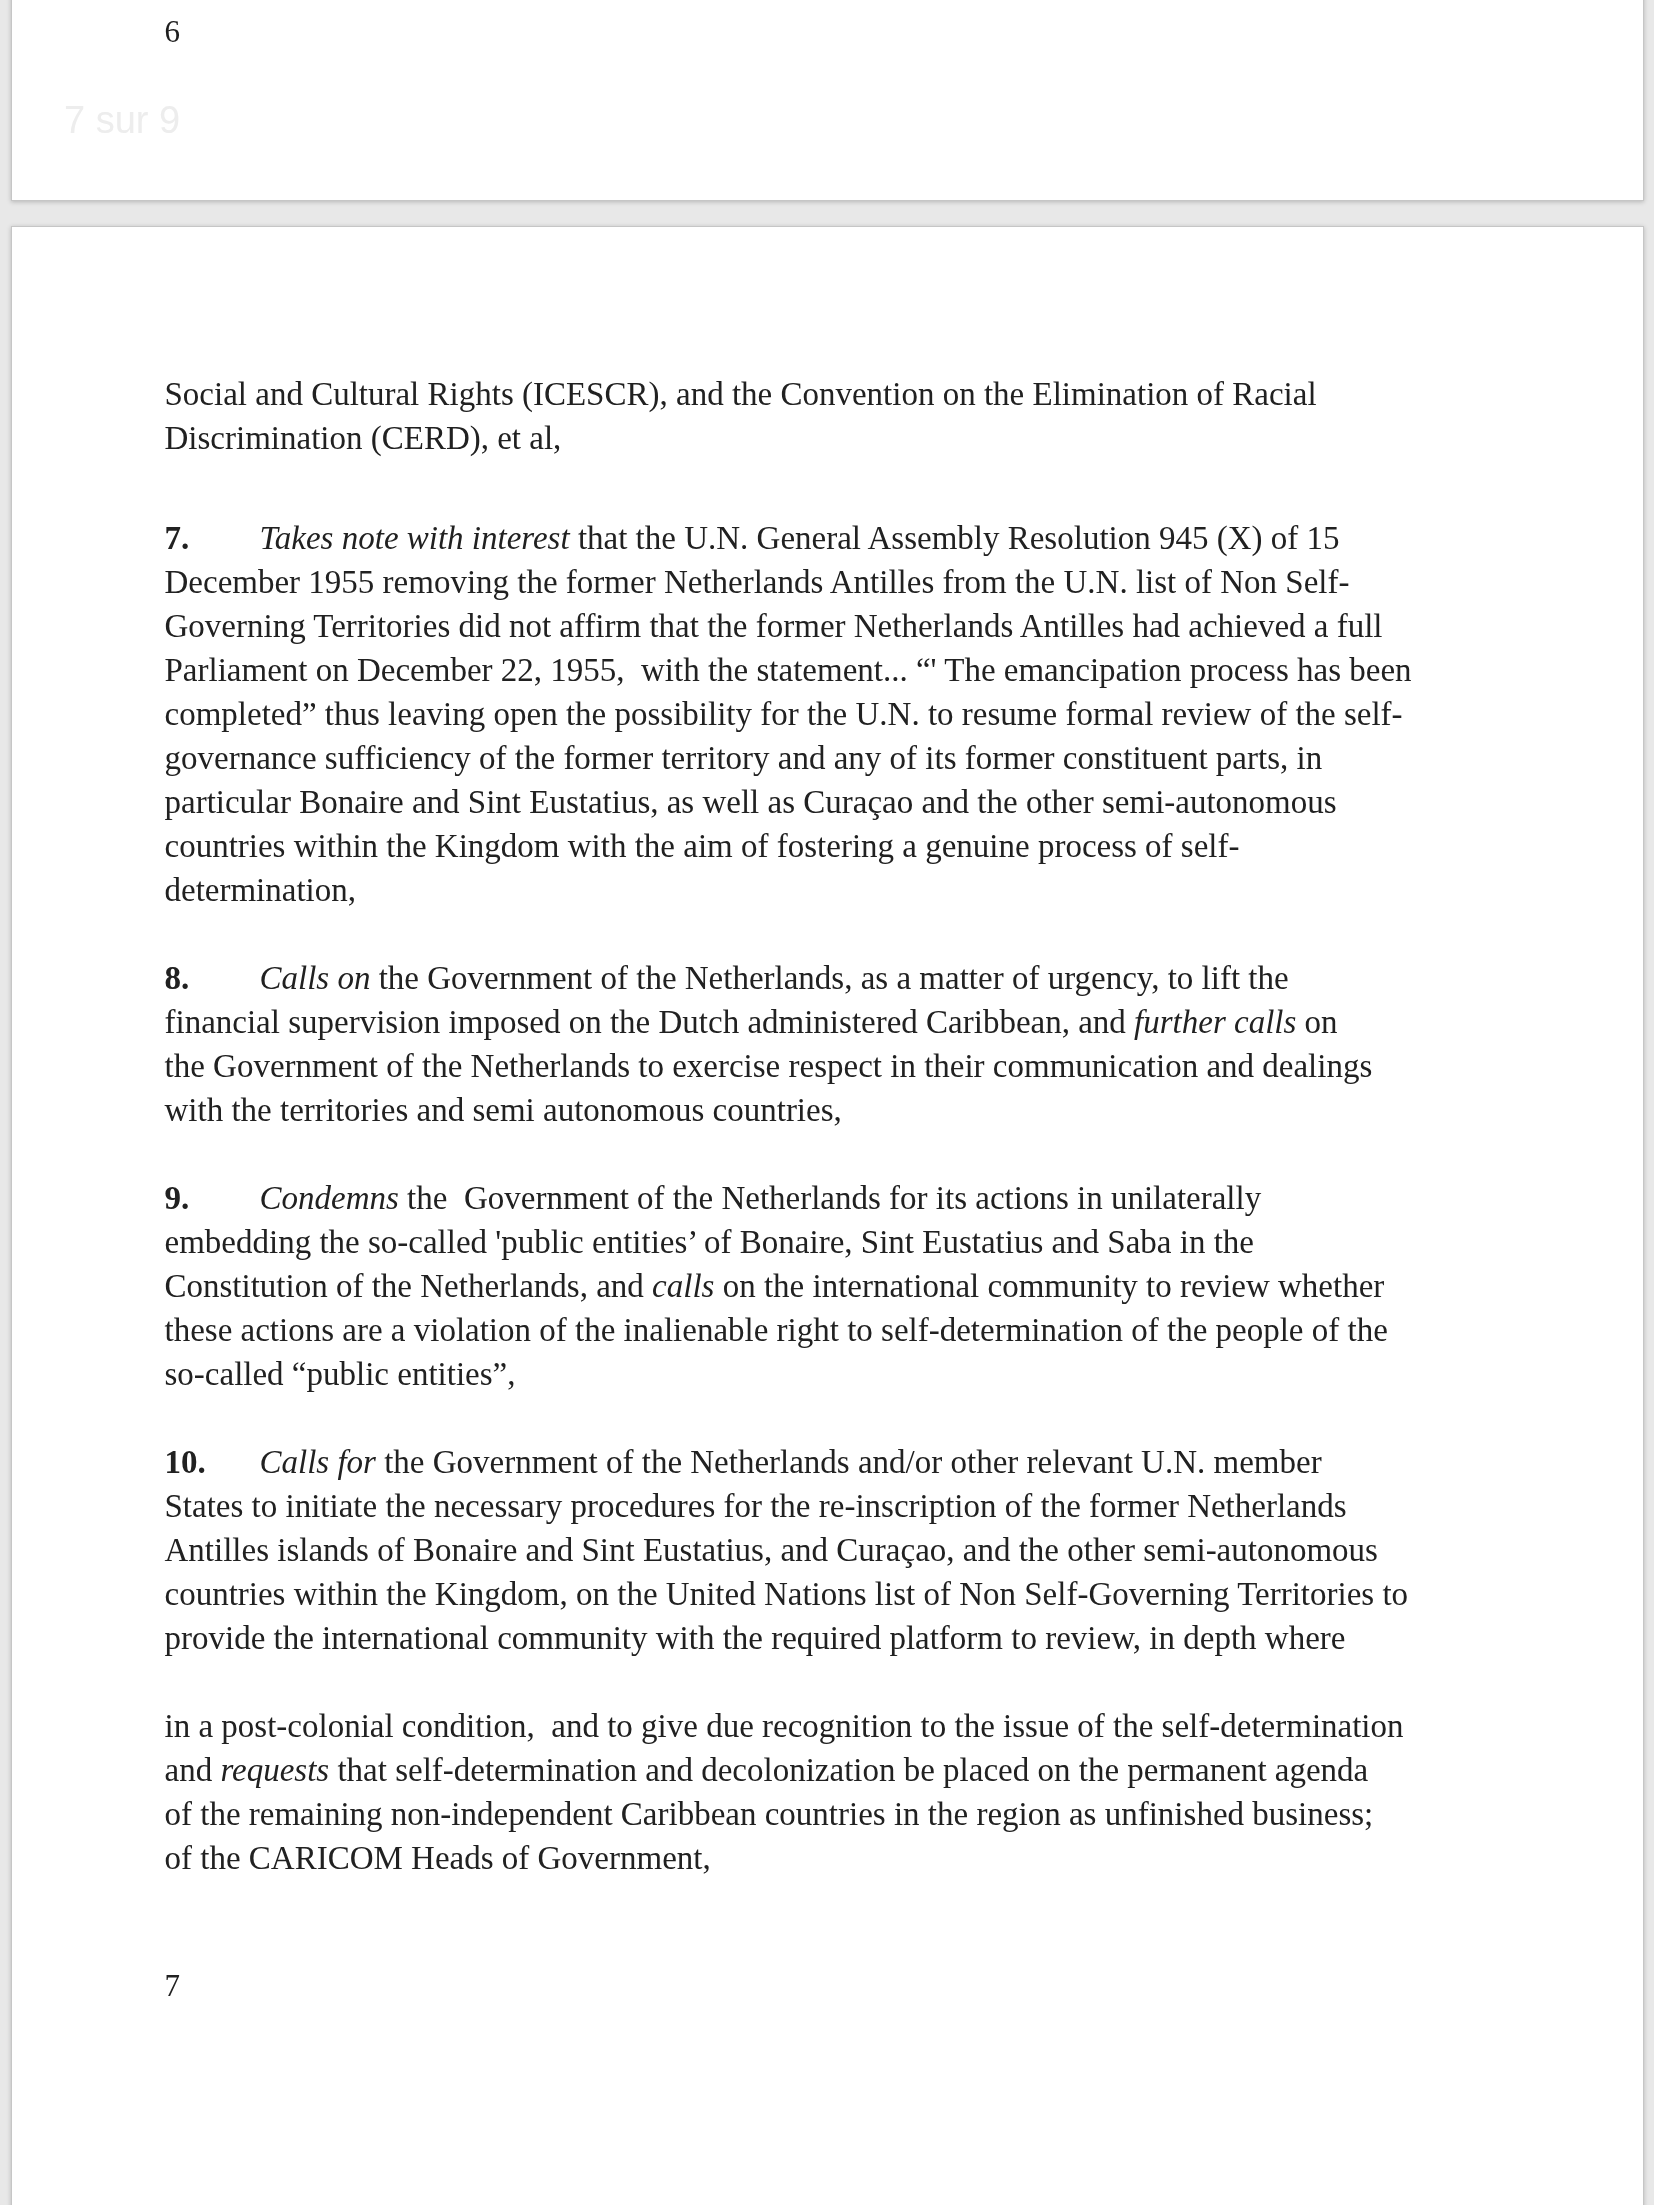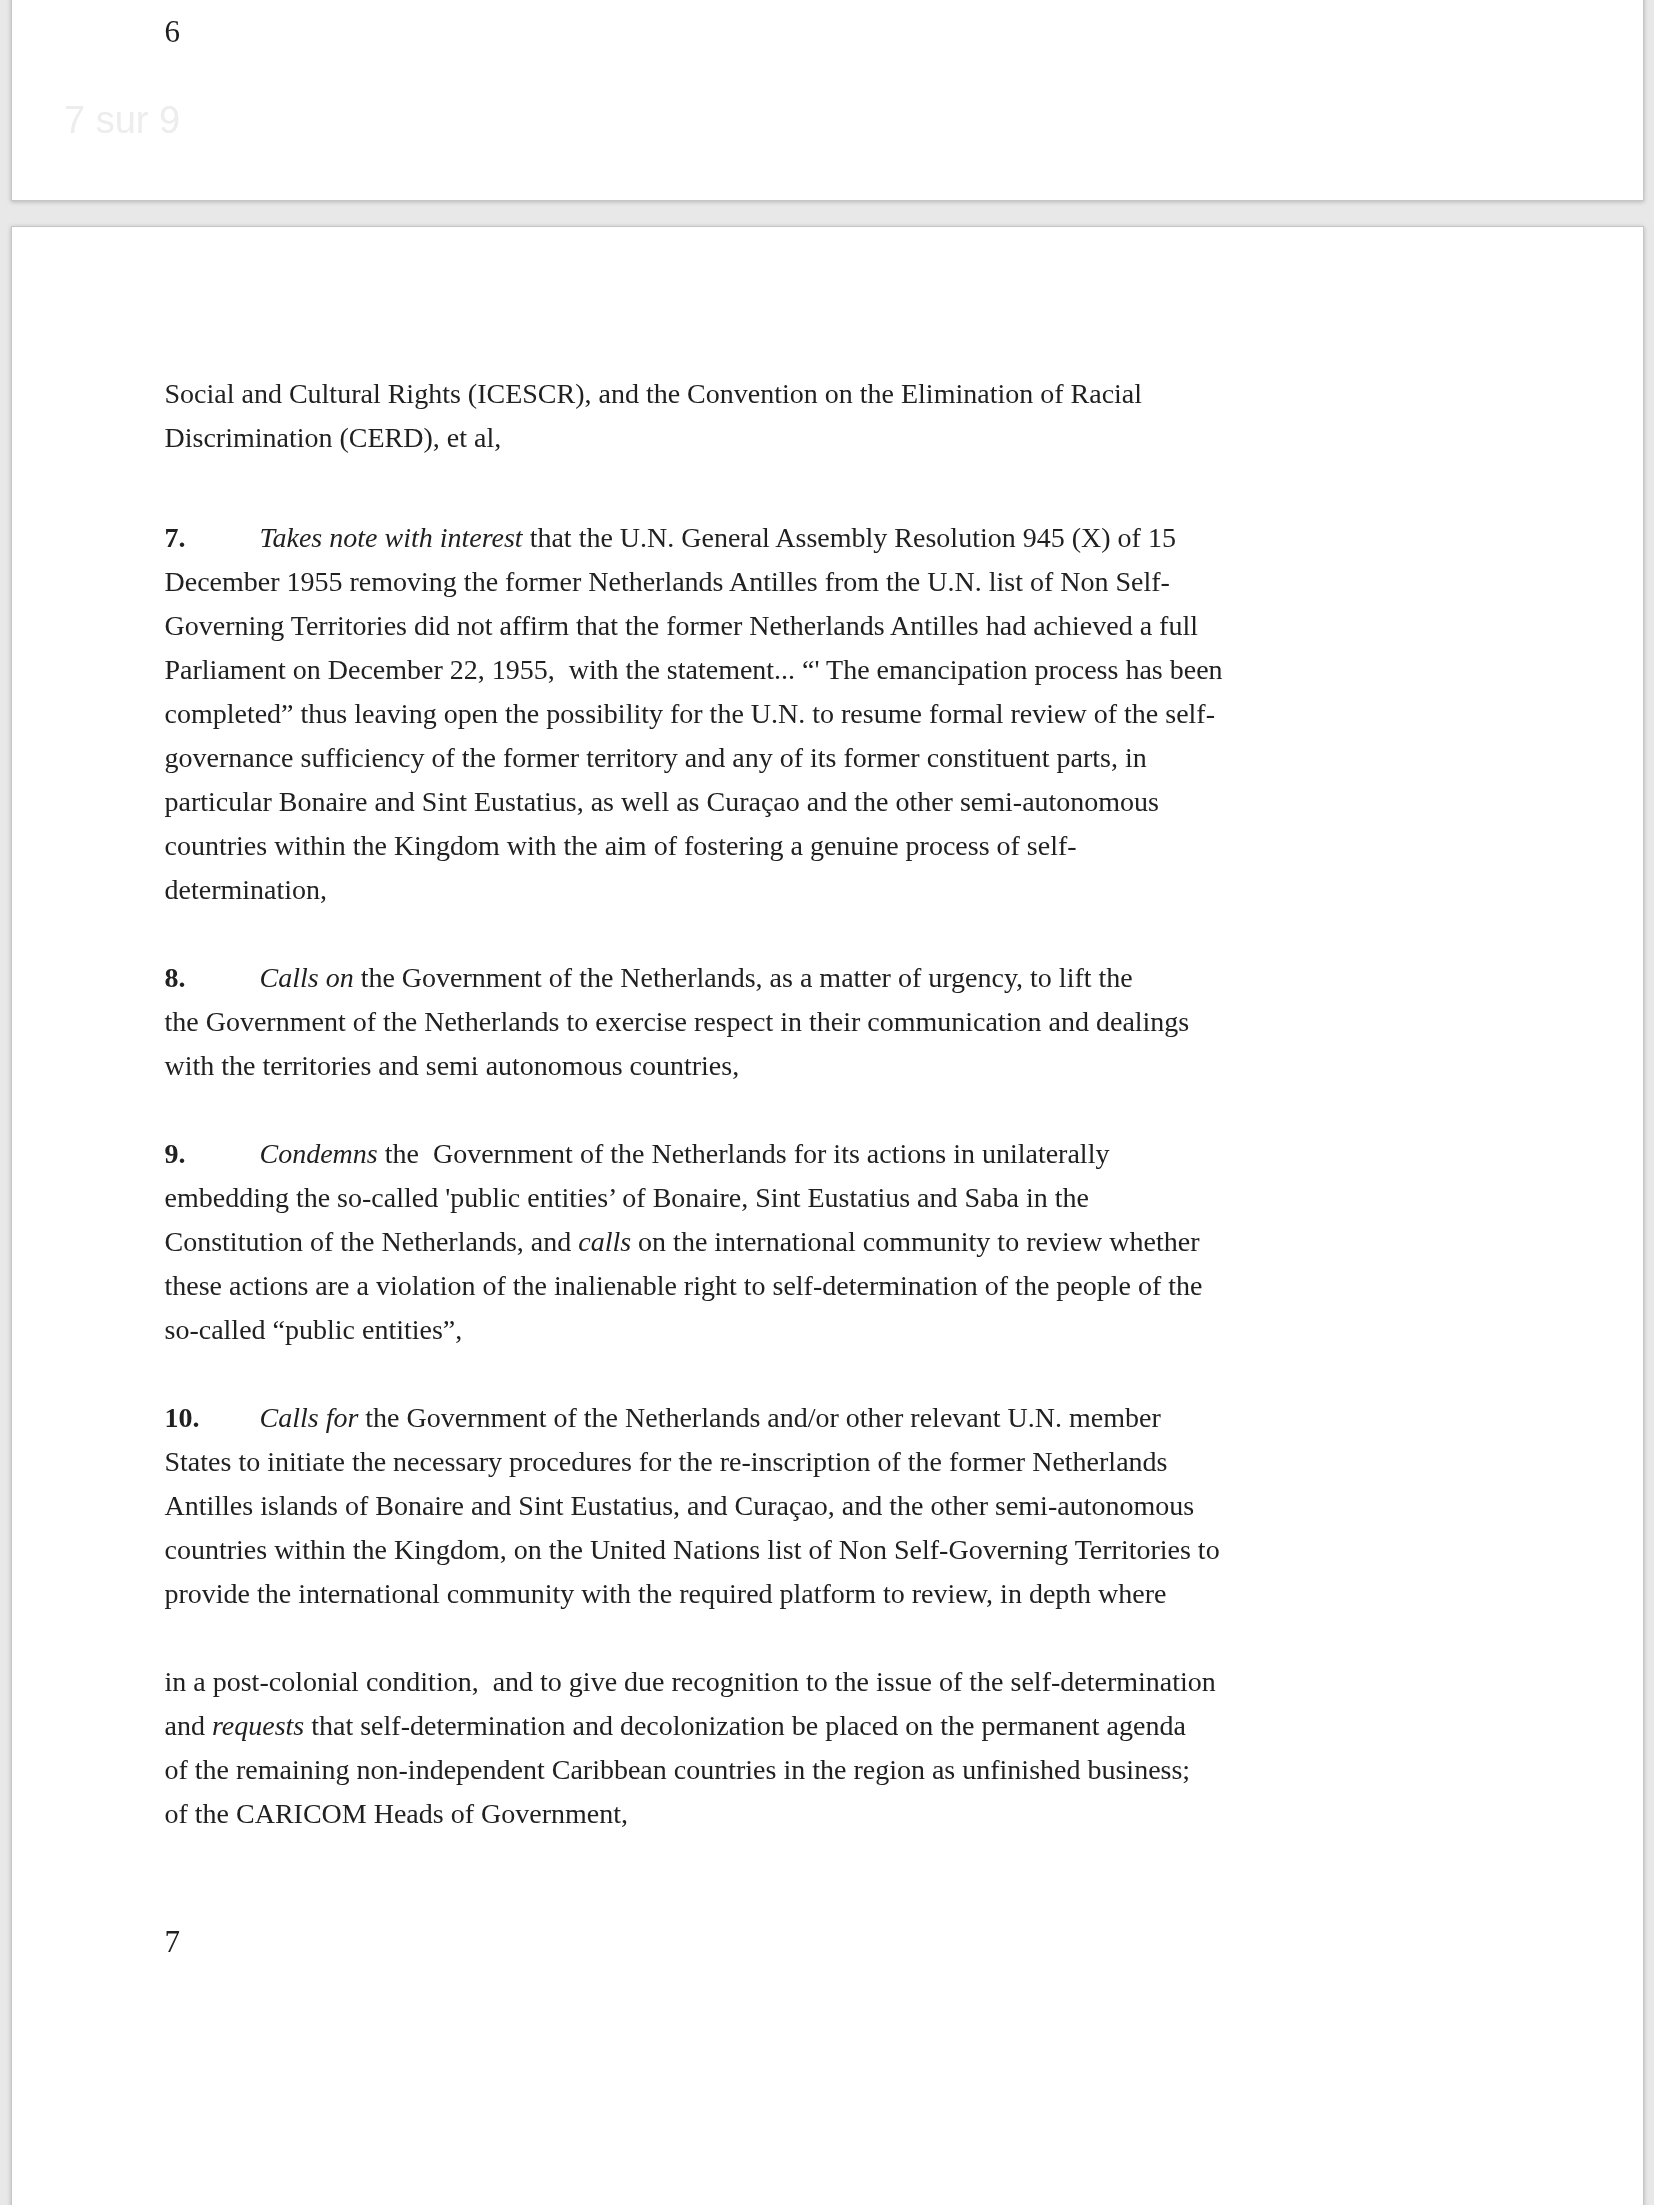--- a/index.html
+++ b/index.html
@@ -35,21 +35,21 @@
     position:absolute;
     left:0; top:0;
     padding:145px 45px 0 153px;
     box-sizing:border-box;
     width:100%;
   }
   .para{ margin:0 0 44px 0; }
   .para.intro{ margin-bottom:56px; }
   .line{
     white-space:pre;
-    font-size:28px;
+    font-size:33px;
     line-height:44px;
     height:44px;
   }
   .num{
     display:inline-block;
     width:95px;
     font-weight:bold;
   }
   .bi{ font-weight:normal; font-style:italic; }
   .n{ }
@@ -88,20 +88,21 @@
         <div class="line"><span class="n">Governing Territories did not affirm that the former Netherlands Antilles had achieved a full</span></div>
         <div class="line"><span class="n">Parliament on December 22, 1955,  with the statement... “' The emancipation process has been</span></div>
         <div class="line"><span class="n">completed” thus leaving open the possibility for the U.N. to resume formal review of the self-</span></div>
         <div class="line"><span class="n">governance sufficiency of the former territory and any of its former constituent parts, in</span></div>
         <div class="line"><span class="n">particular Bonaire and Sint Eustatius, as well as Curaçao and the other semi-autonomous</span></div>
         <div class="line"><span class="n">countries within the Kingdom with the aim of fostering a genuine process of self-</span></div>
         <div class="line"><span class="n">determination,</span></div>
       </div>
       <div class="para">
         <div class="line"><span class="num">8.</span><span class="bi">Calls on</span><span class="n"> the Government of the Netherlands, as a matter of urgency, to lift the</span></div>
+        <div class="line"><span class="n">financial supervision imposed on the Dutch administered Caribbean, and </span><span class="bi">further calls</span><span class="n"> on</span></div>
         <div class="line"><span class="n">the Government of the Netherlands to exercise respect in their communication and dealings</span></div>
         <div class="line"><span class="n">with the territories and semi autonomous countries,</span></div>
       </div>
       <div class="para">
         <div class="line"><span class="num">9.</span><span class="bi">Condemns</span><span class="n"> the  Government of the Netherlands for its actions in unilaterally</span></div>
         <div class="line"><span class="n">embedding the so-called 'public entities’ of Bonaire, Sint Eustatius and Saba in the</span></div>
         <div class="line"><span class="n">Constitution of the Netherlands, and </span><span class="bi">calls</span><span class="n"> on the international community to review whether</span></div>
         <div class="line"><span class="n">these actions are a violation of the inalienable right to self-determination of the people of the</span></div>
         <div class="line"><span class="n">so-called “public entities”,</span></div>
       </div>

